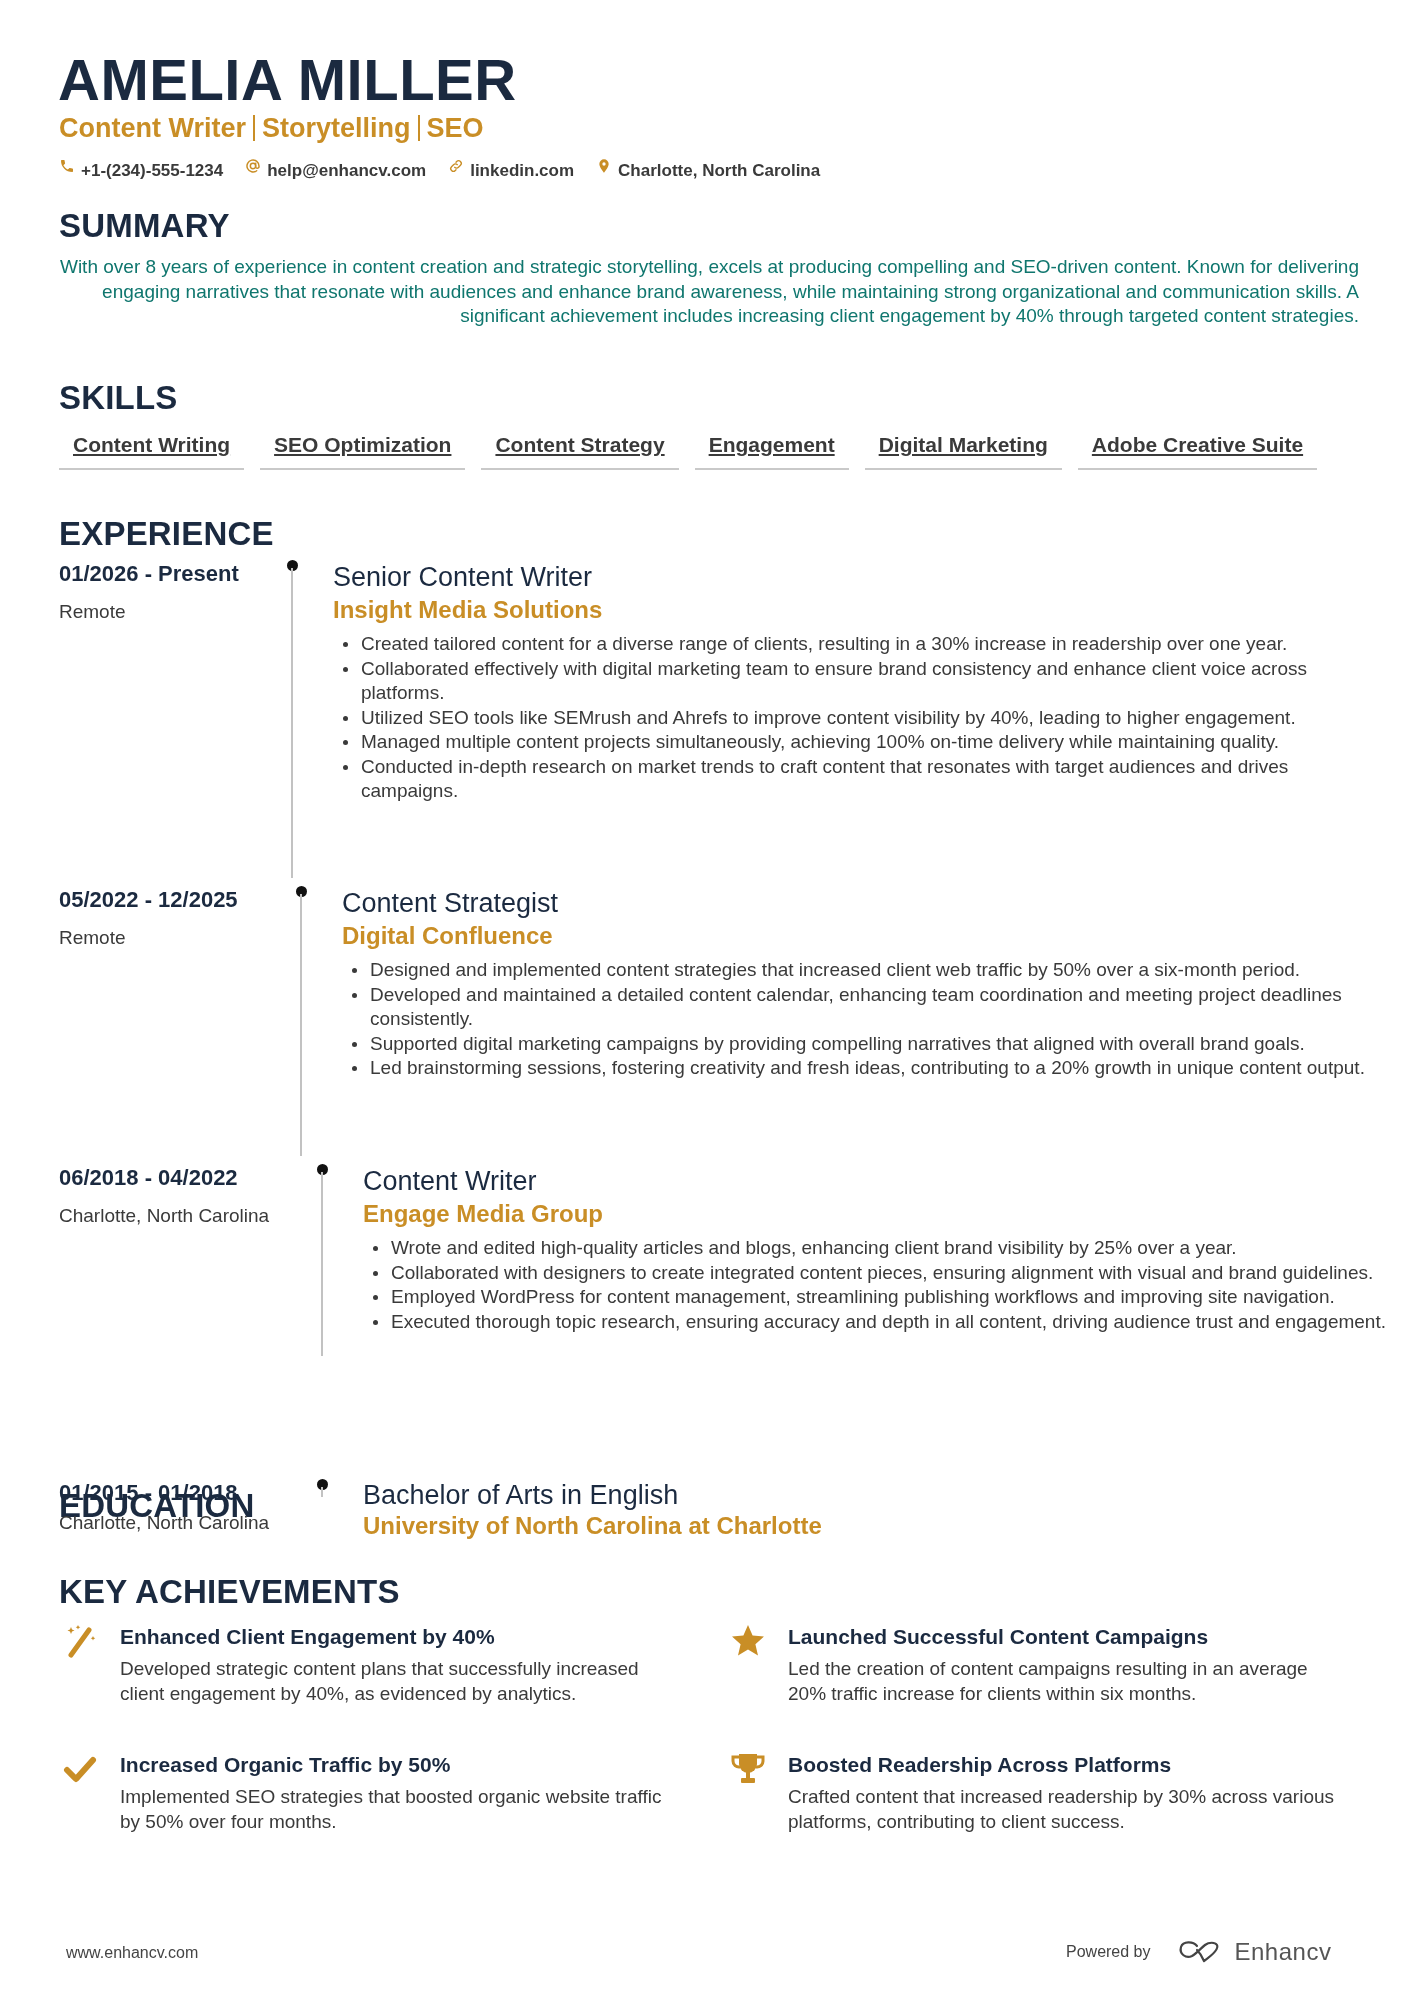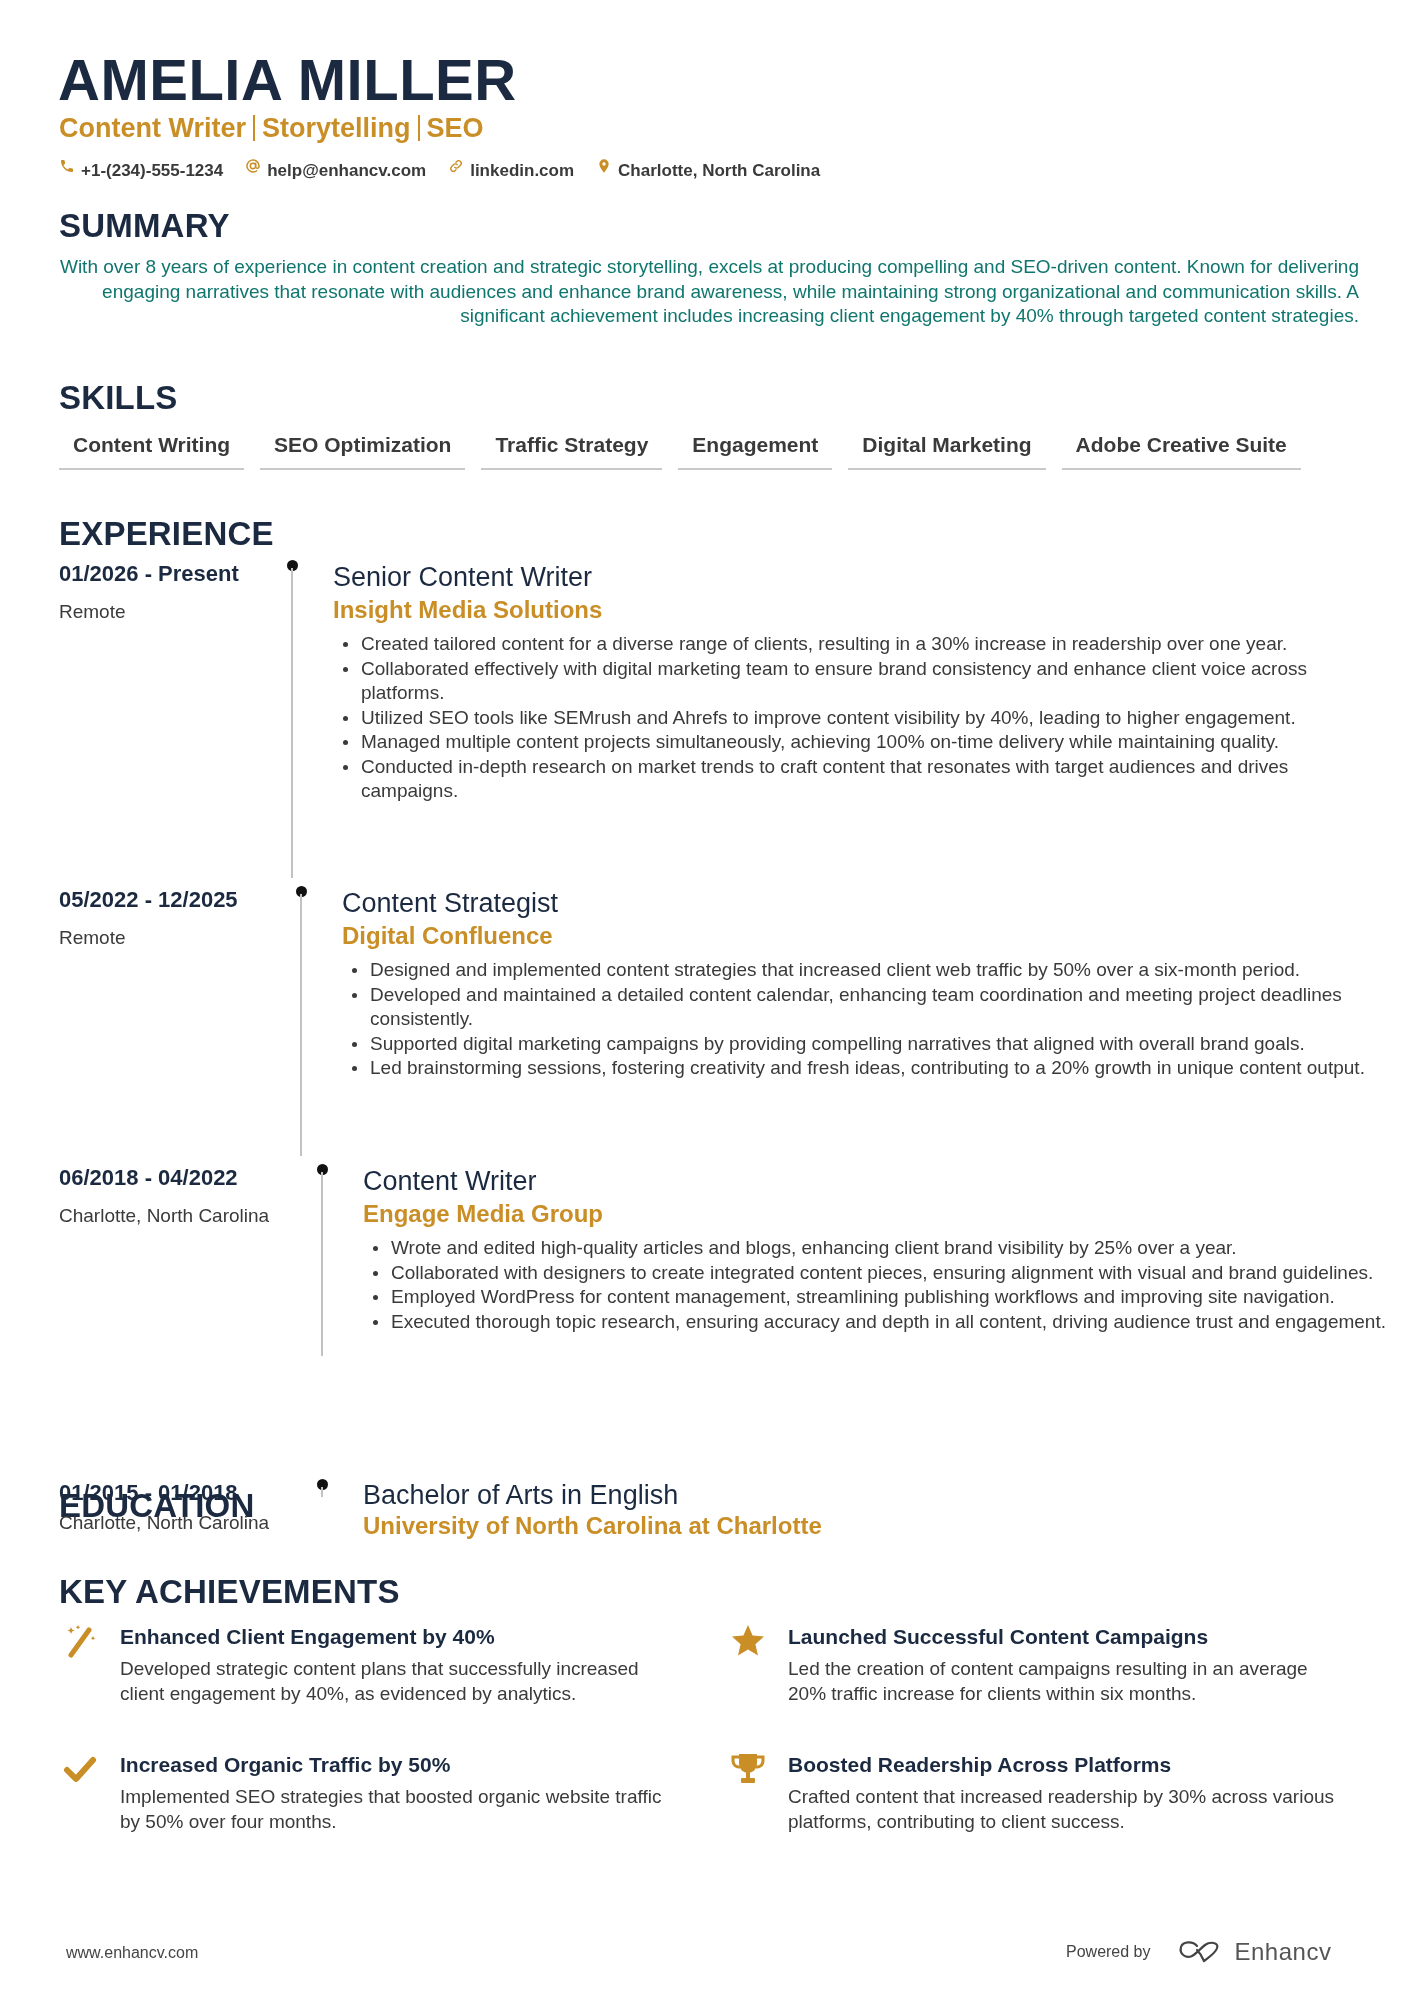--- a/index.html
+++ b/index.html
@@ -13,21 +13,21 @@
 
   #contact { left: 59px; top: 158px; display: flex; gap: 22px; font-size: 17px; font-weight: 700; color: #3a3a3a; line-height: 26px; }
   .contact-item { display: flex; gap: 6px; }
   .contact-item svg { width: 16px; height: 16px; flex: none; }
 
   .section-title { left: 59px; font-size: 33px; font-weight: 700; color: #1b2a40; line-height: 40px; letter-spacing: 0.2px; }
 
   #summary-text { left: 59px; top: 255px; width: 1300px; font-size: 19px; line-height: 24.5px; color: #0f766e; text-align: right; }
 
   #skills { left: 59px; top: 432px; display: flex; gap: 16px; }
-  .skill { font-size: 21px; font-weight: 700; color: #3a3a3a; padding: 0 14px 10px 14px; border-bottom: 2px solid #c9c9c9; line-height: 26px; }
+  .skill { font-size: 21px; font-weight: 700; color: #3a3a3a; padding: 0 14px 10px 14px; border-bottom: 2px solid #c9c9c9; line-height: 26px; text-decoration: underline; }
 
   .exp-left { left: 59px; width: 230px; }
   .exp-date { font-size: 22px; font-weight: 700; color: #1b2a40; line-height: 28px; }
   .exp-loc { font-size: 19px; color: #3a3a3a; line-height: 24px; margin-top: 12px; }
   .tl-dot { width: 11px; height: 11px; border-radius: 50%; background: #111; }
   .tl-line { width: 2px; background: #c2c2c2; }
   .exp-right { width: 1040px; }
   .exp-title { font-size: 27px; color: #1b2a40; line-height: 34px; }
   .exp-company { font-size: 24px; font-weight: 700; color: #c98e26; line-height: 28px; margin-top: 2px; }
   .exp-bullets { list-style: none; margin-top: 8px; }
@@ -81,21 +81,21 @@
   </div>
 </div>
 
 <div class="abs section-title" style="top:206px;">SUMMARY</div>
 <div id="summary-text" class="abs">With over 8 years of experience in content creation and strategic storytelling, excels at producing compelling and SEO-driven content. Known for delivering engaging narratives that resonate with audiences and enhance brand awareness, while maintaining strong organizational and communication skills. A significant achievement includes increasing client engagement by 40% through targeted content strategies.</div>
 
 <div class="abs section-title" style="top:378px;">SKILLS</div>
 <div id="skills" class="abs">
   <div class="skill">Content Writing</div>
   <div class="skill">SEO Optimization</div>
-  <div class="skill">Traffic Strategy</div>
+  <div class="skill">Content Strategy</div>
   <div class="skill">Engagement</div>
   <div class="skill">Digital Marketing</div>
   <div class="skill">Adobe Creative Suite</div>
 </div>
 
 <div class="abs section-title" style="top:514px;">EXPERIENCE</div>
 
 <div class="abs exp-left" style="top:560px;">
   <div class="exp-date">01/2026 - Present</div>
   <div class="exp-loc">Remote</div>

